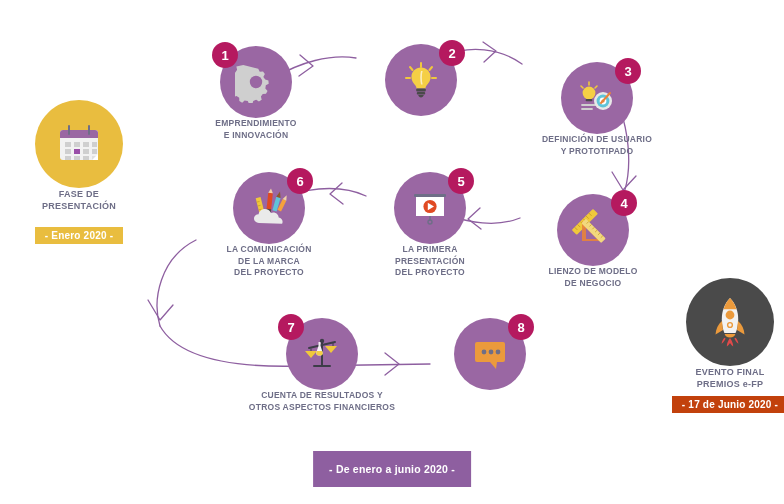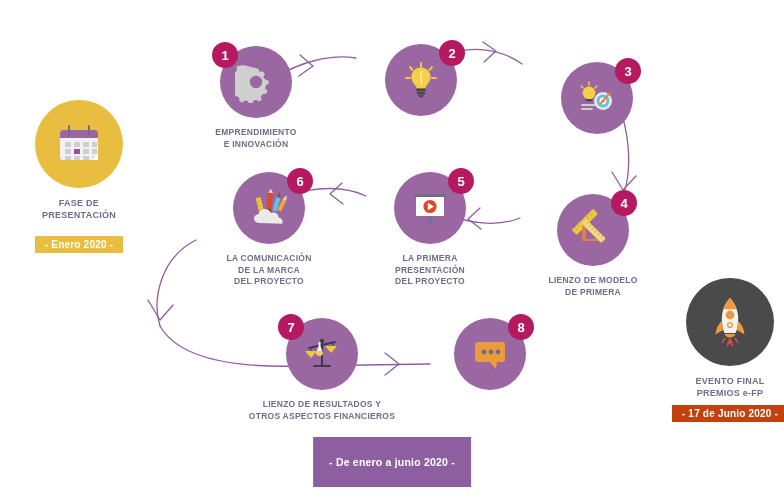--- a/index.html
+++ b/index.html
@@ -18,41 +18,41 @@
   .disc{position:relative;border-radius:50%;display:flex;align-items:center;justify-content:center;}
   .step .disc{width:72px;height:72px;background:#9a67a3;}
   .badge{
     position:absolute;width:26px;height:26px;border-radius:50%;
     background:#b5195f;color:#fff;display:flex;align-items:center;justify-content:center;
     font-size:13px;font-weight:bold;line-height:1;
   }
   .badge.left{left:-8px;top:-4px;}
   .badge.right{right:-8px;top:-4px;}
   .caption{
-    margin-top:9px;text-align:center;color:#6e6e87;
+    margin-top:0;text-align:center;color:#6e6e87;
     font-size:8.5px;font-weight:bold;letter-spacing:.25px;line-height:1.38;
     white-space:pre-line;
   }
 
   
   .side .disc{width:88px;height:88px;}
   .side.registration .disc{background:#e9bd3f;}
   .side.final .disc{background:#4a4a4a;}
   .side .caption{font-size:9px;color:#6e6e87;}
   .pill{
     margin-top:5px;padding:3px 10px;color:#fff;
     font-size:10px;font-weight:bold;letter-spacing:.2px;white-space:nowrap;
   }
   .pill.yellow{background:#e9bd3f;margin-top:14px;}
   .pill.dark{background:#c2410c;}
 
   
   #timeline-banner{
     position:absolute;left:50%;transform:translateX(-50%);bottom:17px;z-index:4;
-    background:#8e5fa0;color:#fff;padding:19px 16px;
+    background:#8e5fa0;color:#fff;padding:12px 16px;
     font-size:10.5px;font-weight:bold;letter-spacing:.2px;white-space:nowrap;
   }
 </style>
 </head>
 <body>
 
 <div id="stage">
 
   <svg id="flow-arrows" viewBox="0 0 784 504" xmlns="http://www.w3.org/2000/svg">
     <g fill="none" stroke="#8e5fa0" stroke-width="1.3" stroke-linecap="round" stroke-linejoin="round">
@@ -156,20 +156,22 @@
           <line x1="6" y1="28" x2="20" y2="28"></line>
           <line x1="6" y1="32" x2="16" y2="32"></line>
         </g>
         <circle cx="27" cy="24" r="9" fill="#e8e8e8"></circle>
         <circle cx="27" cy="24" r="6.4" fill="#5fc4d8"></circle>
         <circle cx="27" cy="24" r="3.4" fill="#ffffff"></circle>
         <circle cx="27" cy="24" r="1.6" fill="#e8833a"></circle>
         <line x1="34" y1="16" x2="25" y2="26" stroke="#e8833a" stroke-width="2" stroke-linecap="round"></line>
       </svg>
     </div>
+    <div class="caption">DEFINICIÓN DE USUARIO
+Y PROTOTIPADO</div>
   </div>
 
   <div class="node step" style="left:528px;top:194px;width:130px;">
     <div class="disc">
       <div class="badge right">4</div>
       <svg width="42" height="42" viewBox="0 0 42 42">
         <g transform="rotate(-45 21 21)">
           <rect x="6" y="6" width="30" height="7" rx="1" fill="#f0c83c"></rect>
           <g stroke="#c79b20" stroke-width=".8">
             <line x1="10" y1="6" x2="10" y2="10"></line>
@@ -189,21 +191,21 @@
               <line x1="16" y1="18" x2="16" y2="21"></line>
             <line x1="20" y1="18" x2="20" y2="21"></line>
               <line x1="24" y1="18" x2="24" y2="21"></line>
             <line x1="28" y1="18" x2="28" y2="21"></line>
               <line x1="32" y1="18" x2="32" y2="21"></line>
           </g>
         </g>
       </svg>
     </div>
     <div class="caption">LIENZO DE MODELO
-DE PRIMERA</div>
+DE NEGOCIO</div>
   </div>
 
   <div class="node step" style="left:370px;top:172px;width:120px;">
     <div class="disc">
       <div class="badge right">5</div>
       <svg width="42" height="42" viewBox="0 0 42 42">
         <rect x="5" y="7" width="32" height="3" rx="1" fill="#6e6e87"></rect>
         <rect x="7" y="10" width="28" height="19" fill="#ffffff"></rect>
         <circle cx="21" cy="19.5" r="6.6" fill="#e04a23"></circle>
         <path d="M18.8 15.8 L25 19.5 L18.8 23.2 Z" fill="#ffffff"></path>
@@ -262,21 +264,21 @@
         <path d="M4 18 h12 l-6 7z" fill="#f0c83c"></path>
         <path d="M28 13 h12 l-6 7z" fill="#f0c83c" transform="translate(-4,0)"></path>
         <g stroke="#3d3d48" stroke-width="1">
           <line x1="10" y1="15.5" x2="10" y2="18"></line>
           <line x1="32" y1="9.5" x2="32" y2="13"></line>
         </g>
         <path d="M17.5 9 L19.5 9 L19.5 13 L21.6 19 a2.6 2.6 0 0 1-2.4 3.6h-1.4A2.6 2.6 0 0 1 15.4 19 L17.5 13 Z" fill="#ffffff" opacity=".92"></path>
         <path d="M16.1 18 h4.8 l.7 1.6a2.2 2.2 0 0 1-2 3h-2.2a2.2 2.2 0 0 1-2-3z" fill="#f5cf45"></path>
       </svg>
     </div>
-    <div class="caption">LIENZO DE RESULTADOS Y
+    <div class="caption">CUENTA DE RESULTADOS Y
 OTROS ASPECTOS FINANCIEROS</div>
   </div>
 
   <div class="node step" style="left:430px;top:318px;width:120px;">
     <div class="disc">
       <div class="badge right">8</div>
       <svg width="42" height="42" viewBox="0 0 42 42">
         <path d="M8 9h26a2 2 0 0 1 2 2v16a2 2 0 0 1-2 2h-6l-1 7-6-7H8a2 2 0 0 1-2-2V11a2 2 0 0 1 2-2z" fill="#eb9a3c"></path>
         <g fill="#6e6e87">
           <circle cx="15" cy="19" r="2.4"></circle>

